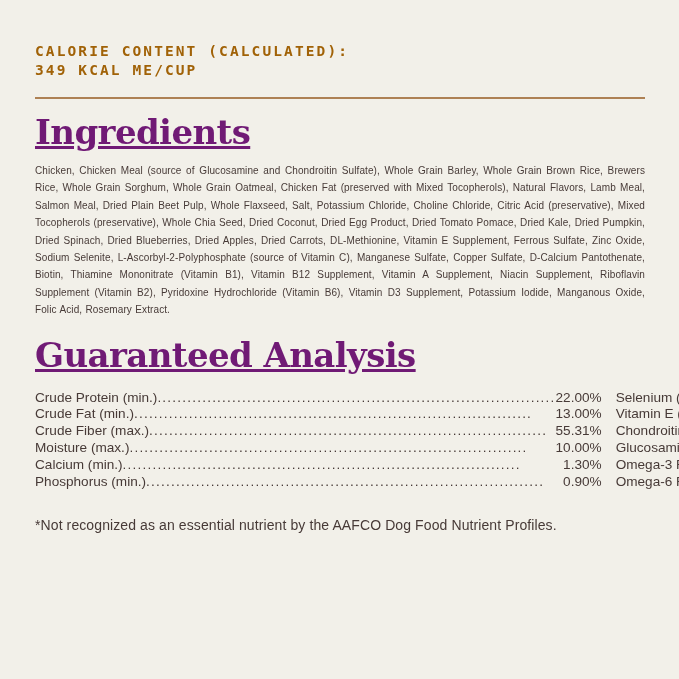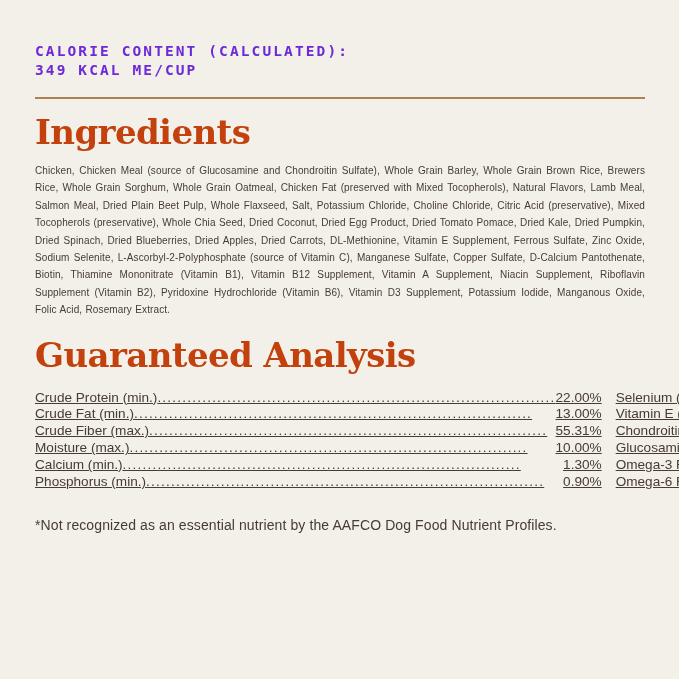--- a/index.html
+++ b/index.html
@@ -10,59 +10,60 @@
     margin: 0 auto;
     background: #f2f0e9;
     box-sizing: border-box;
     padding: 42px 34px 0 35px;
     font-family: "Liberation Sans", sans-serif;
     color: #473a37;
     overflow: hidden;
   }
   .calorie {
     font-family: "DejaVu Sans Mono", "Liberation Mono", monospace;
-    color: #6d28d9;
+    color: #a16207;
     font-size: 14.5px;
     font-weight: 700;
     letter-spacing: 2.1px;
     line-height: 18.5px;
   }
   .divider {
     border: none;
     height: 2px;
     background: #ae8154;
     margin: 18px 0 0 0;
   }
   h1 {
     font-family: "DejaVu Serif", "Liberation Serif", serif;
-    color: #c2410c;
+    color: #701a75;
     font-size: 34px;
     font-weight: 700;
     letter-spacing: -0.6px;
     margin: 13px 0 0 0;
     line-height: 40px;
+    text-decoration: underline;
   }
   h1.ga { margin-top: 16px; }
   .ingredients {
     margin: 10px 0 0 0;
     font-size: 10px;
     line-height: 17.4px;
     text-align: justify;
     letter-spacing: 0.1px;
     word-spacing: 0.5px;
   }
   .analysis {
     display: grid;
     grid-template-columns: 1fr 1fr;
     column-gap: 14px;
     margin-top: 15px;
     font-size: 13.6px;
     line-height: 16.8px;
   }
-  .row { display: flex; align-items: center; text-decoration: underline; }
+  .row { display: flex; align-items: center; }
   .lab { white-space: nowrap; }
   .leader {
     flex: 1 1 auto;
     overflow: hidden;
     white-space: nowrap;
     letter-spacing: 1.2px;
     min-width: 6px;
   }
   .val { white-space: nowrap; }
   .footnote {

